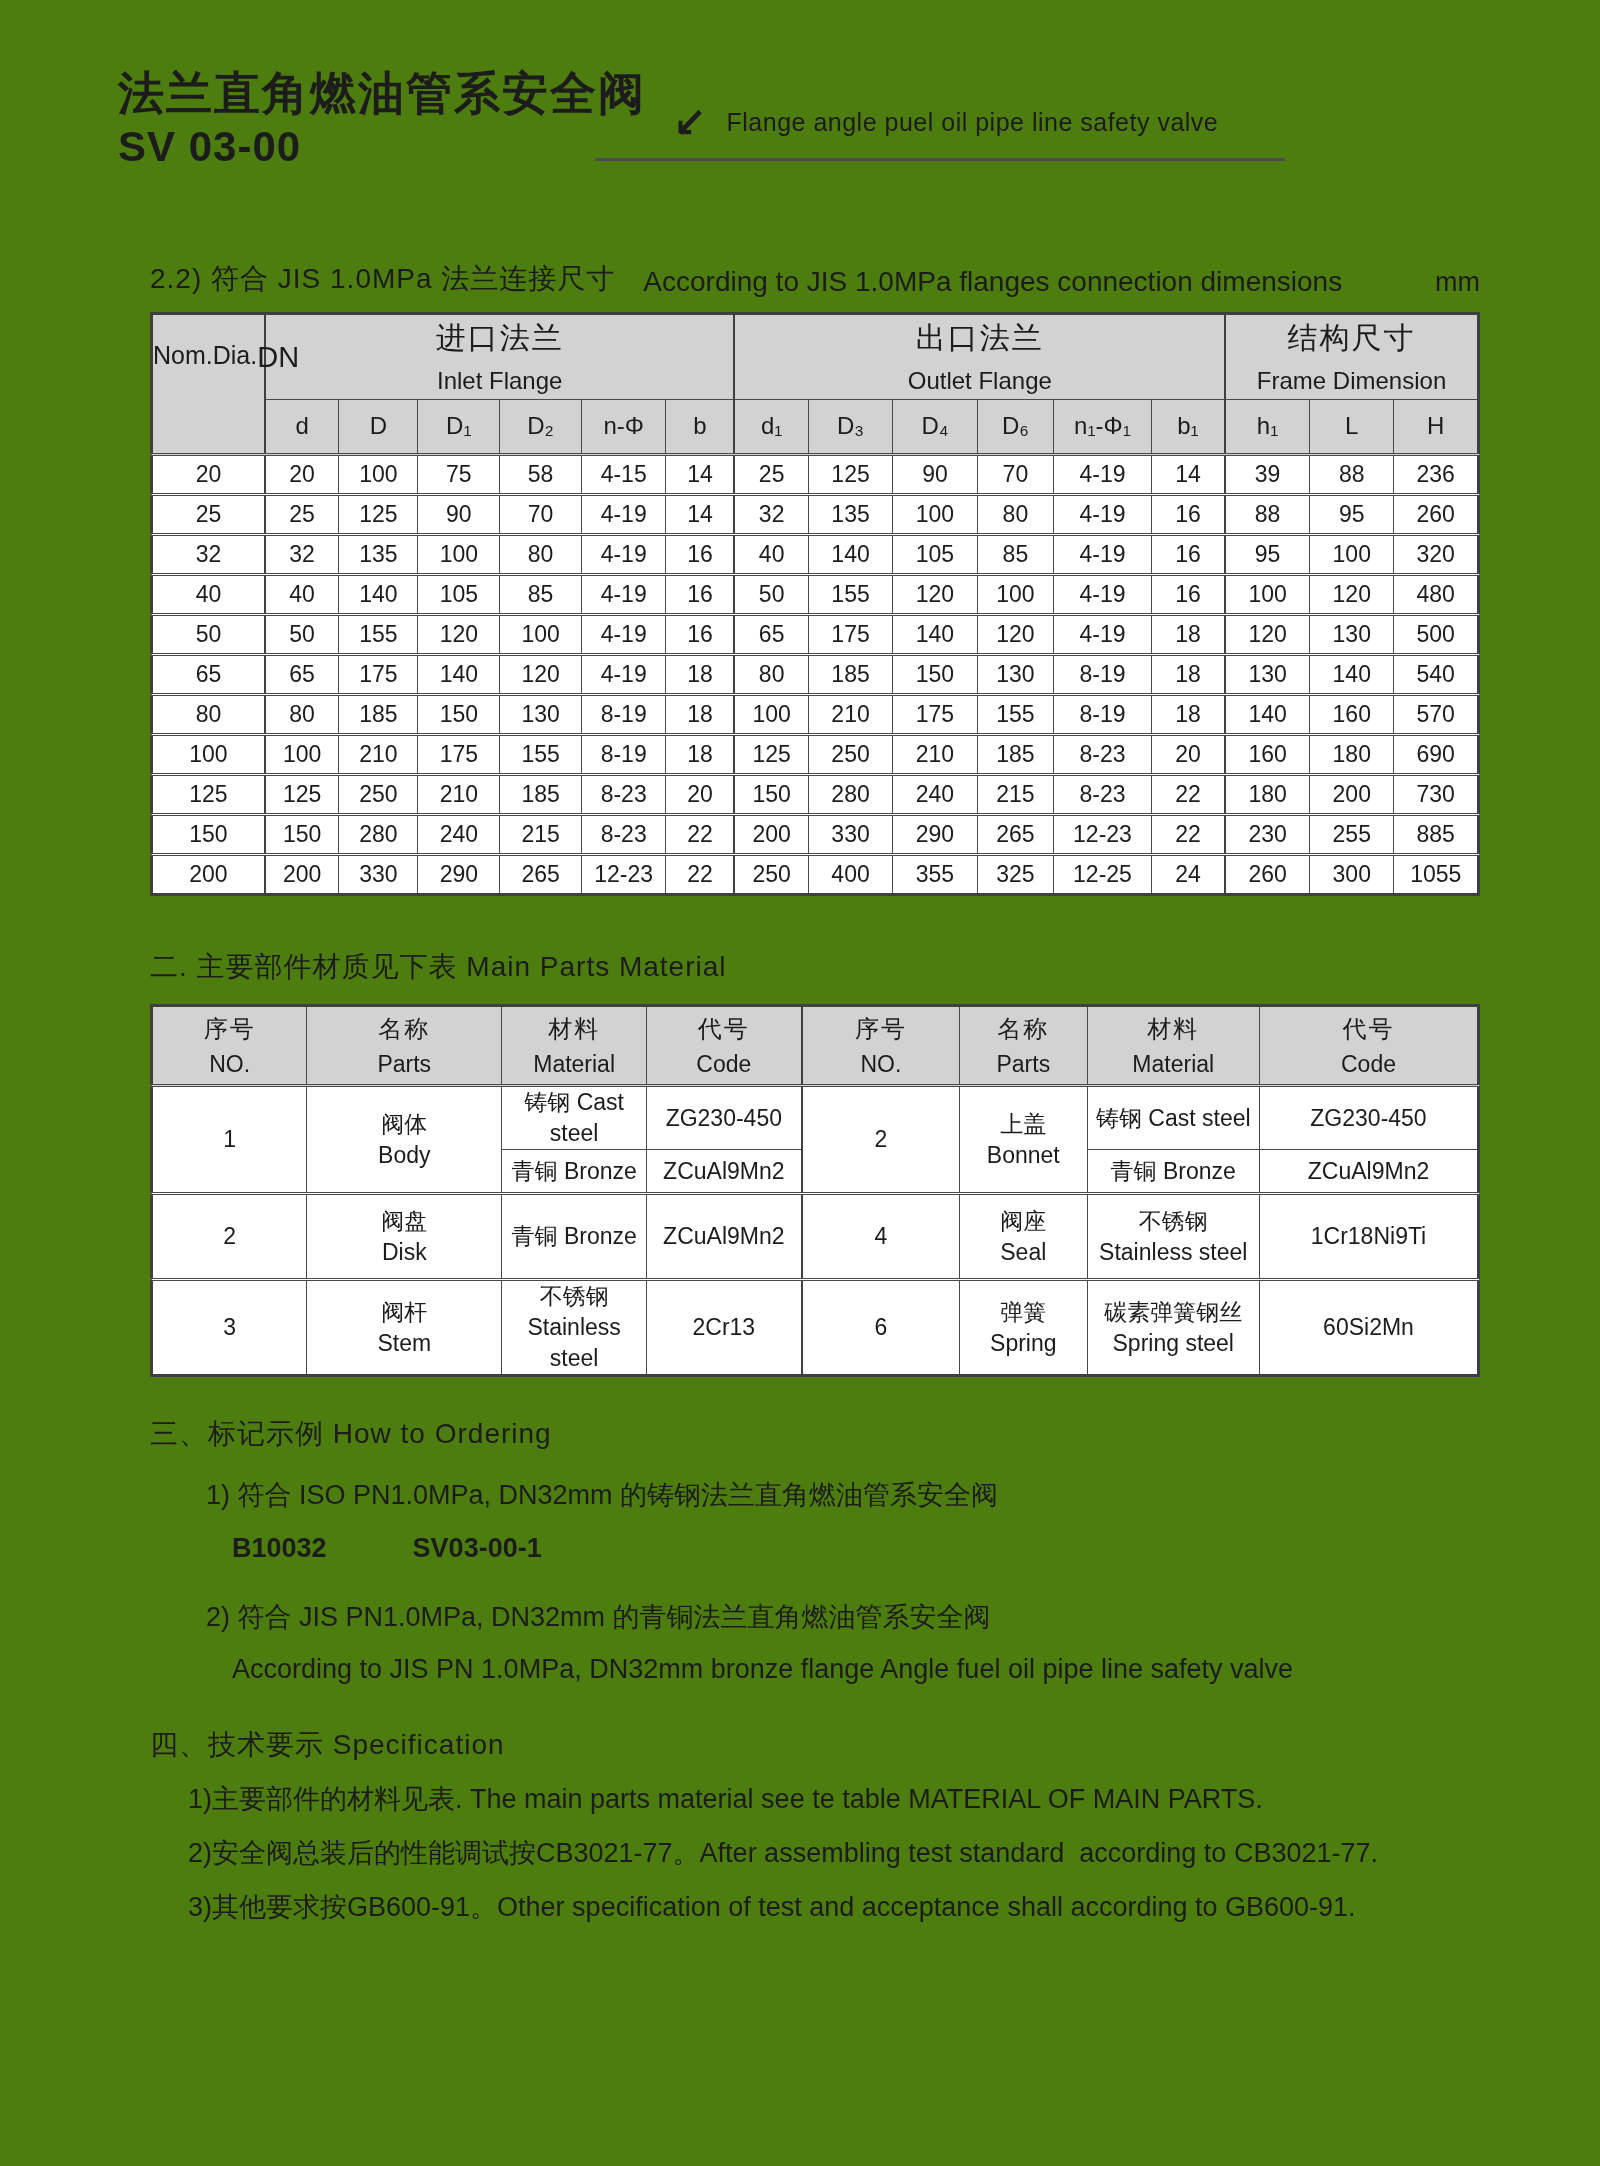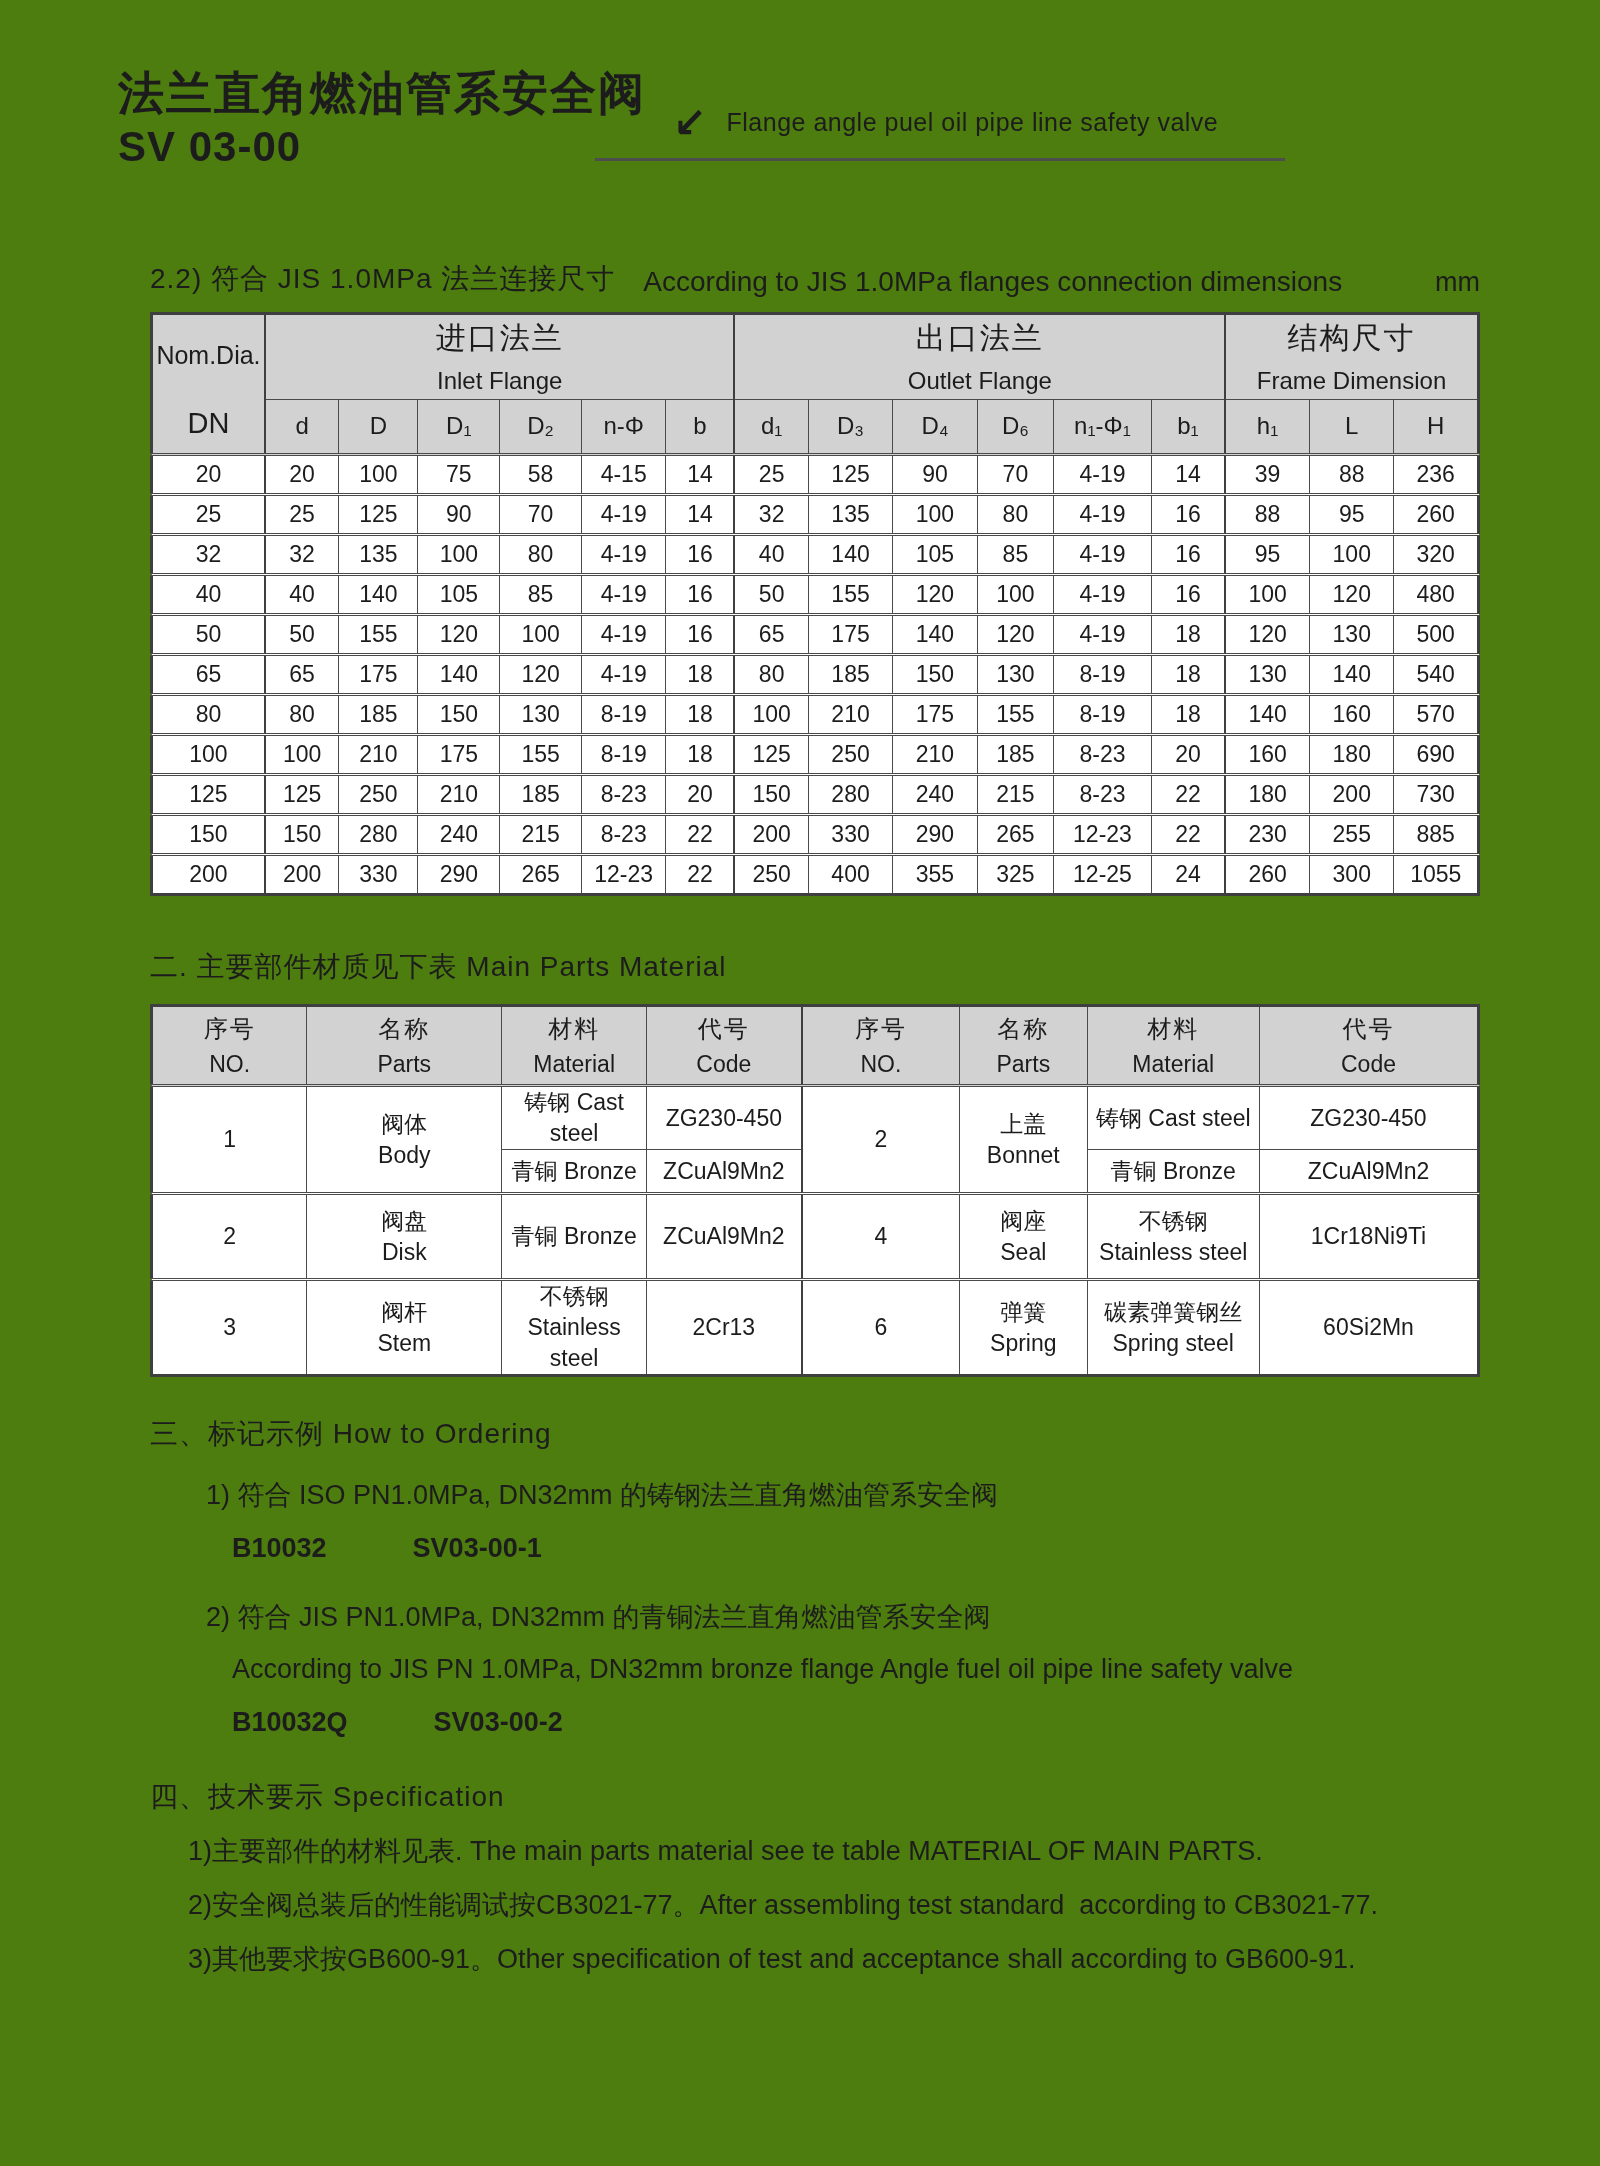--- a/index.html
+++ b/index.html
@@ -34,21 +34,21 @@
 
   
   .dim { margin-top:14px; border:3px solid #3f3f3f; }
   .dim thead th { background:#d2d2d2; border:1px solid #4a4a4a; font-weight:normal; }
   .dim .group-row th { height:84px; }
   .dim .col-row th { height:54px; font-size:24px; }
   .dim .grp .zh { display:block; font-size:30px; letter-spacing:2px; }
   .dim .grp .en { display:block; font-size:24px; margin-top:8px; }
   .dim tbody td { height:40px; font-size:23px; background:#fff; border:1px solid #4a4a4a; border-top:3px double #4a4a4a; }
   .dim .gsep { border-left:2px solid #3f3f3f !important; }
-  .nomdia-cell > div { display:flex; flex-direction:column; justify-content:space-between; height:138px; padding:26px 0 13px 0; }
+  .nomdia-cell > div { display:flex; flex-direction:row; justify-content:space-between; height:138px; padding:26px 0 13px 0; }
   .nomdia-cell .l1 { font-size:25px; }
   .nomdia-cell .l2 { font-size:29px; }
 
   
   .sec-heading { font-size:28px; letter-spacing:1px; }
   .sec2-heading { margin-top:52px; }
 
   
   .parts { margin-top:18px; border:3px solid #3f3f3f; }
   .parts thead th { background:#d2d2d2; border:1px solid #4a4a4a; font-weight:normal; height:80px; }
@@ -475,23 +475,20 @@
 
     <div class="order-item">
       <div class="l1">1) 符合 ISO PN1.0MPa, DN32mm 的铸钢法兰直角燃油管系安全阀</div>
       <div class="l3">
         <span>B10032</span><span class="model">SV03-00-1</span>
       </div>
     </div>
     <div class="order-item">
       <div class="l1">2) 符合 JIS PN1.0MPa, DN32mm 的青铜法兰直角燃油管系安全阀</div>
       <div class="l2">According to JIS PN 1.0MPa, DN32mm bronze flange Angle fuel oil pipe line safety valve</div>
-      <div class="l3">
-        <span>B10032Q</span><span class="model">SV03-00-2</span>
-      </div>
     </div>
 
     <div class="sec-heading spec-heading">四、技术要示 Specification</div>
     <div class="spec-lines">
       <div class="spec-line">1)主要部件的材料见表. The main parts material see te table MATERIAL OF MAIN PARTS.</div>
       <div class="spec-line">2)安全阀总装后的性能调试按CB3021-77。After assembling test standard  according to CB3021-77.</div>
       <div class="spec-line">3)其他要求按GB600-91。Other specification of test and acceptance shall according to GB600-91.</div>
     </div>
 
   </div>

